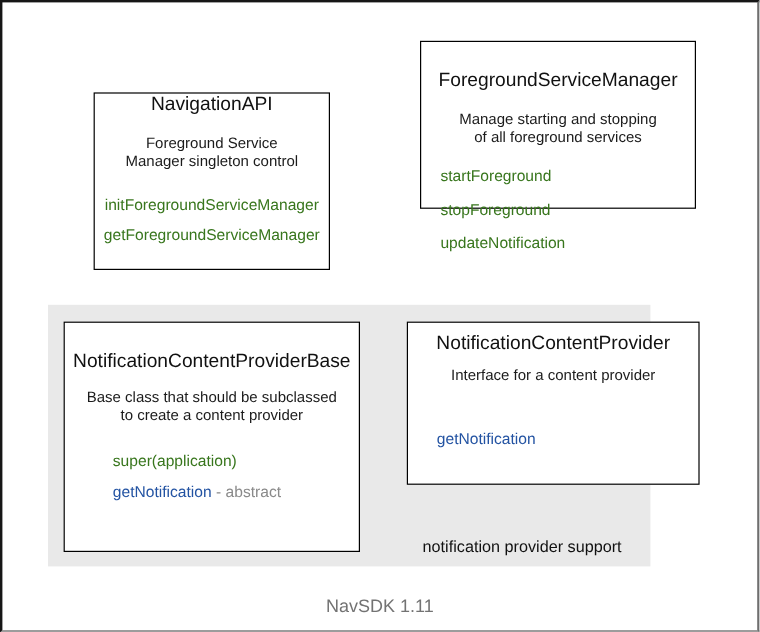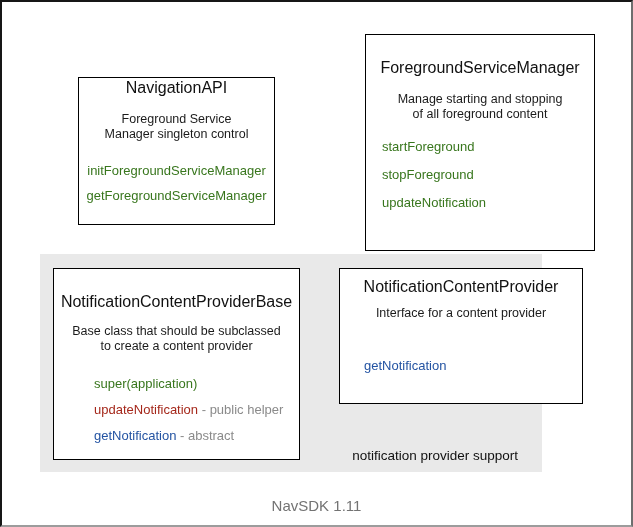--- a/index.html
+++ b/index.html
@@ -28,21 +28,21 @@
   .m-green{color:var(--green);}
   .m-red{color:var(--red);}
   .m-blue{color:var(--blue);}
   .sfx{color:var(--muted);}
 
   #box-nav{left:76px;top:75px;width:197px;height:148px;padding-top:1px;}
   #box-nav .desc{margin-top:15px;}
   #box-nav .methods{margin-top:22px;}
   #box-nav .method{margin-bottom:11px;}
 
-  #box-fsm{left:363px;top:32px;width:230px;height:217px;padding-top:24px;}
+  #box-fsm{left:348px;top:32px;width:230px;height:140px;padding-top:24px;}
   #box-fsm .desc{margin-top:15px;}
   #box-fsm .methods{margin-top:18px;text-align:left;padding-left:16px;}
   #box-fsm .method{margin-bottom:14px;}
 
   #group{
     position:absolute;left:38px;top:252px;width:502px;height:218px;
     background:var(--group_bg);
   }
   #box-base{left:13px;top:14px;width:247px;height:192px;padding-top:24px;}
   #box-base .desc{margin-top:13px;}
@@ -76,44 +76,40 @@
     <div class="methods">
       <div class="method m-green">initForegroundServiceManager</div>
       <div class="method m-green">getForegroundServiceManager</div>
     </div>
   </div>
 
   <div class="cbox" id="box-fsm">
     <div class="title">ForegroundServiceManager</div>
     <div class="desc">
       <div>Manage starting and stopping</div>
-      <div>of all foreground content</div>
+      <div>of all foreground services</div>
     </div>
     <div class="methods">
       <div class="method m-green">startForeground</div>
       <div class="method m-green">stopForeground</div>
       <div class="method m-green">updateNotification</div>
     </div>
   </div>
 
   <div id="group">
 
     <div class="cbox" id="box-base">
       <div class="title">NotificationContentProviderBase</div>
       <div class="desc">
         <div>Base class that should be subclassed</div>
         <div>to create a content provider</div>
       </div>
       <div class="methods">
         <div class="method">
           <span class="m-green">super(application)</span>
-        </div>
-        <div class="method">
-          <span class="m-red">updateNotification</span>
-          <span class="sfx">- public helper</span>
         </div>
         <div class="method">
           <span class="m-blue">getNotification</span>
           <span class="sfx">- abstract</span>
         </div>
       </div>
     </div>
 
     <div class="cbox" id="box-ncp">
       <div class="title">NotificationContentProvider</div>

